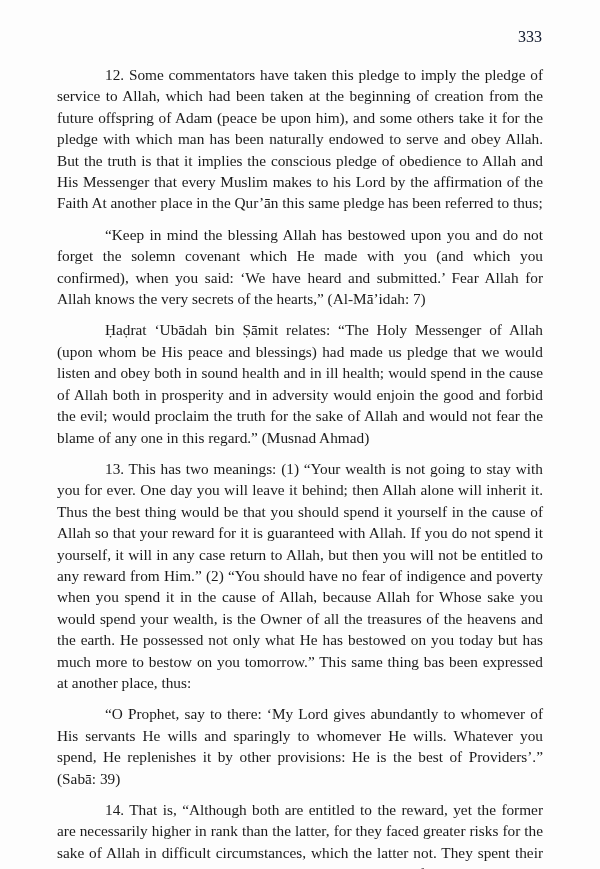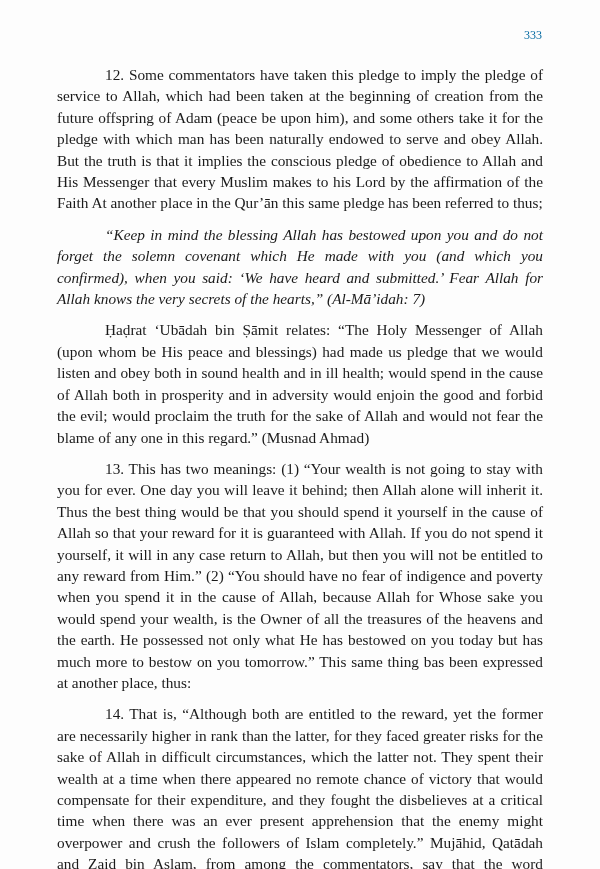--- a/index.html
+++ b/index.html
@@ -5,38 +5,39 @@
   html, body { margin: 0; padding: 0; background: #ffffff; }
   body { width: 600px; height: 869px; overflow: hidden; position: relative; }
   .page {
     position: absolute; left: 0; top: 0; width: 600px; height: 869px;
     background: #fdfdfd;
     font-family: "Liberation Serif", serif;
     color: #1a1a1a;
   }
   .page-number {
     position: absolute; right: 58px; top: 28px;
-    font-size: 12px; color: #0369a1;
+    font-size: 16px; color: #0f172a;
   }
   .body-text {
     position: absolute; left: 57px; top: 64px; width: 486px;
     font-size: 15.3px; line-height: 21.4px;
     text-align: justify;
   }
   .para { margin: 0 0 10px 0; text-indent: 48px; }
-  .para.quote { margin-bottom: 10px; font-style: italic; }
+  .para.quote { margin-bottom: 10px; }
   .cite-italic { }
   .last { margin-bottom: 0; }
 </style>
 </head>
 <body>
 
 <div class="page">
   <div class="page-number">333</div>
 
   <div class="body-text">
     <p class="para">12. Some commentators have taken this pledge to imply the pledge of service to Allah, which had been taken at the beginning of creation from the future offspring of Adam (peace be upon him), and some others take it for the pledge with which man has been naturally endowed to serve and obey Allah. But the truth is that it implies the conscious pledge of obedience to Allah and His Messenger that every Muslim makes to his Lord by the affirmation of the Faith At another place in the Qur’ān this same pledge has been referred to thus;</p>
     <p class="para quote">“Keep in mind the blessing Allah has bestowed upon you and do not forget the solemn covenant which He made with you (and which you confirmed), when you said: ‘We have heard and submitted.’ Fear Allah for Allah knows the very secrets of the hearts,” (Al-Mā’idah: 7)</p>
     <p class="para"><span>Ḥaḍrat ‘Ubādah bin Ṣāmit relates: “The Holy Messenger of Allah (upon whom be His peace and blessings) had made us pledge that we would listen and obey both in sound health and in ill health; would spend in the cause of Allah both in prosperity and in adversity would enjoin the good and forbid the evil; would proclaim the truth for the sake of Allah and would not fear the blame of any one in this regard.”</span> <span class="cite-italic">(Musnad Ahmad)</span></p>
     <p class="para">13. This has two meanings: (1) “Your wealth is not going to stay with you for ever. One day you will leave it behind; then Allah alone will inherit it. Thus the best thing would be that you should spend it yourself in the cause of Allah so that your reward for it is guaranteed with Allah. If you do not spend it yourself, it will in any case return to Allah, but then you will not be entitled to any reward from Him.” (2) “You should have no fear of indigence and poverty when you spend it in the cause of Allah, because Allah for Whose sake you would spend your wealth, is the Owner of all the treasures of the heavens and the earth. He possessed not only what He has bestowed on you today but has much more to bestow on you tomorrow.” This same thing bas been expressed at another place, thus:</p>
+    <p class="para quote">“O Prophet, say to there: ‘My Lord gives abundantly to whomever of His servants He wills and sparingly to whomever He wills. Whatever you spend, He replenishes it by other provisions: He is the best of Providers’.” (Sabā: 39)</p>
     <p class="para last">14. That is, “Although both are entitled to the reward, yet the former are necessarily higher in rank than the latter, for they faced greater risks for the sake of Allah in difficult circumstances, which the latter not. They spent their wealth at a time when there appeared no remote chance of victory that would compensate for their expenditure, and they fought the disbelieves at a critical time when there was an ever present apprehension that the enemy might overpower and crush the followers of Islam completely.” Mujāhid, Qatādah and Zaid bin Aslam, from among the commentators, say that the word “victory” in this verso has been used</p>
   </div>
 </div>
 
 </body></html>

